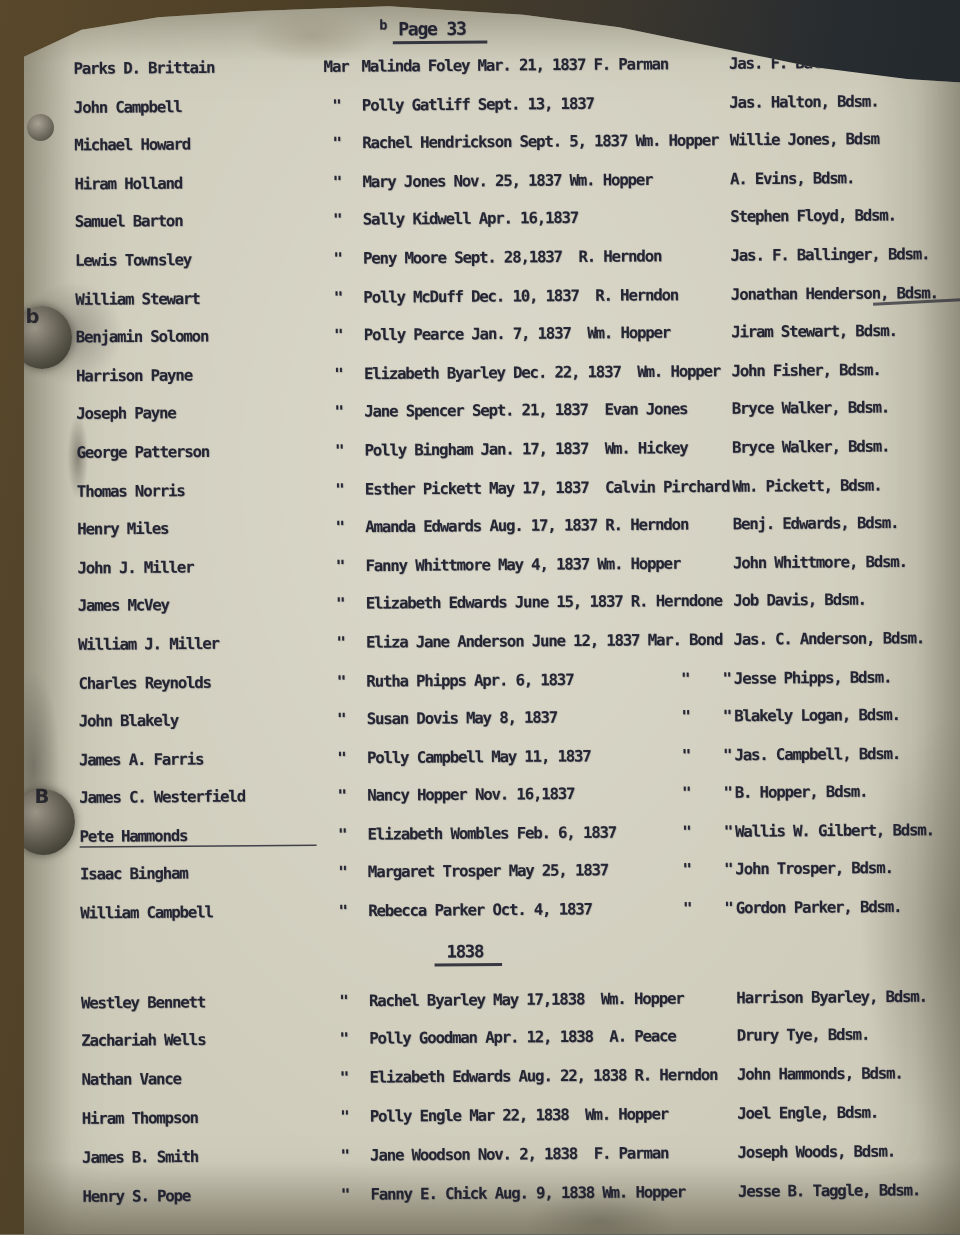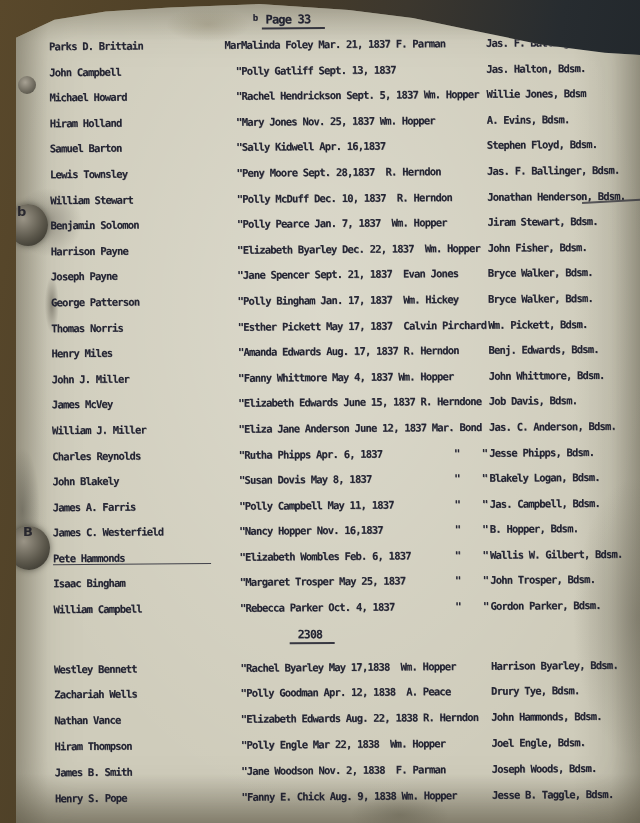--- a/index.html
+++ b/index.html
@@ -26,21 +26,21 @@
   .content{position:absolute;left:0;top:36px;width:640px;transform:rotate(-.45deg);
     color:rgba(28,29,44,.92);font-weight:bold;font-size:10.5px;letter-spacing:-.8px;
     text-shadow:.3px .3px .6px rgba(30,30,48,.45);}
   .pagehead{position:absolute;left:240px;top:-24px;font-size:12px;}
   .pagehead .t{border-bottom:2px solid rgba(28,29,44,.85);padding:0 14px 1px 4px;}
   .pagehead .pre{font-size:9px;margin-right:4px;vertical-align:top;}
   .rows{padding:2px 0 0 36px;}
   .row{height:25.6px;display:flex;align-items:flex-start;}
   .rows2 .row{height:25.8px;}
   .groom{width:158px;flex:none;white-space:pre;}
-  .mar{width:34px;flex:none;text-align:right;}
+  .mar{width:34px;flex:none;text-align:center;}
   .detail{width:245px;flex:none;white-space:pre;}
   .bondsman{flex:1;white-space:pre;}
   .underlined{border-bottom:1.5px solid rgba(28,29,44,.8);}
   .yearhead{height:32px;padding-left:272px;font-size:11.5px;}
   .yearhead .t{border-bottom:2px solid rgba(28,29,44,.85);padding:0 12px 1px 8px;}
   .hole{position:absolute;border-radius:50%;
     background:radial-gradient(circle at 38% 35%, #9a9486, #5b574b 55%, #36342c 90%);
     box-shadow:0 0 6px rgba(40,38,30,.6);}
   .hole1{left:-8px;top:204px;width:40px;height:42px;}
   .hole2{left:-8px;top:526px;width:42px;height:44px;}
@@ -223,21 +223,21 @@
 
         <div class="row">
           <span class="groom">William Campbell</span>
           <span class="mar">"</span>
           <span class="detail">Rebecca Parker Oct. 4, 1837           "    "</span>
           <span class="bondsman">Gordon Parker, Bdsm.</span>
         </div>
       </div>
 
     <div class="yearhead">
-      <span class="t">2308</span>
+      <span class="t">1838</span>
     </div>
 
     <div class="rows rows2">
 
         <div class="row">
           <span class="groom">Westley Bennett</span>
           <span class="mar">"</span>
           <span class="detail">Rachel Byarley May 17,1838  Wm. Hopper</span>
           <span class="bondsman">Harrison Byarley, Bdsm.</span>
         </div>

